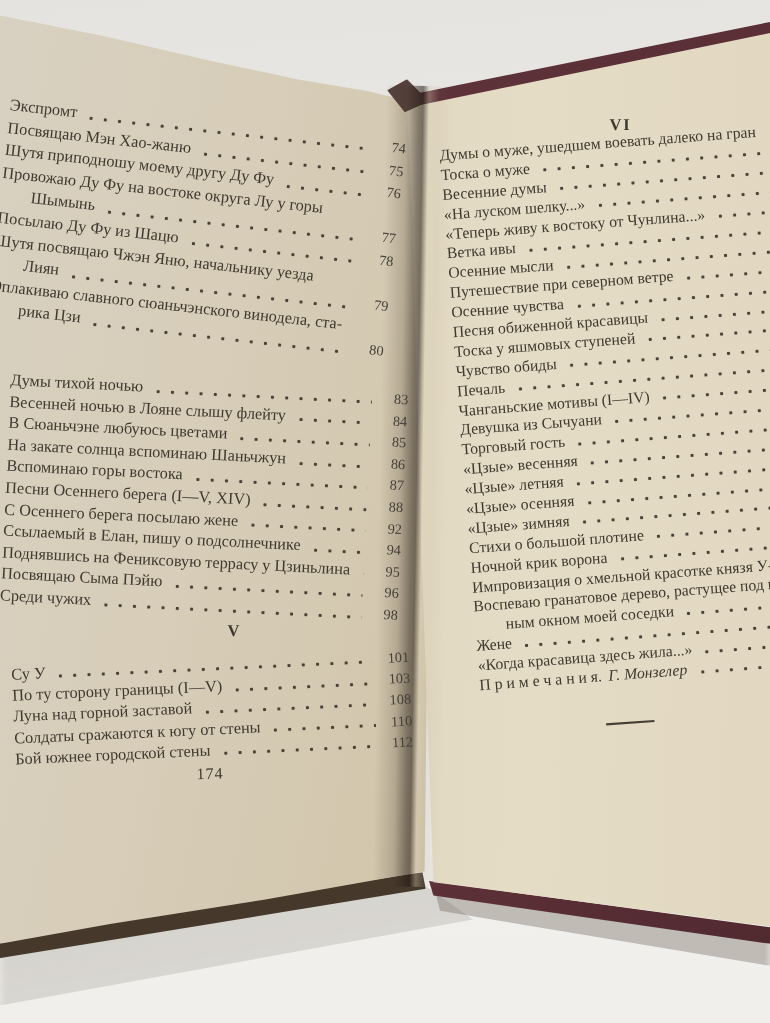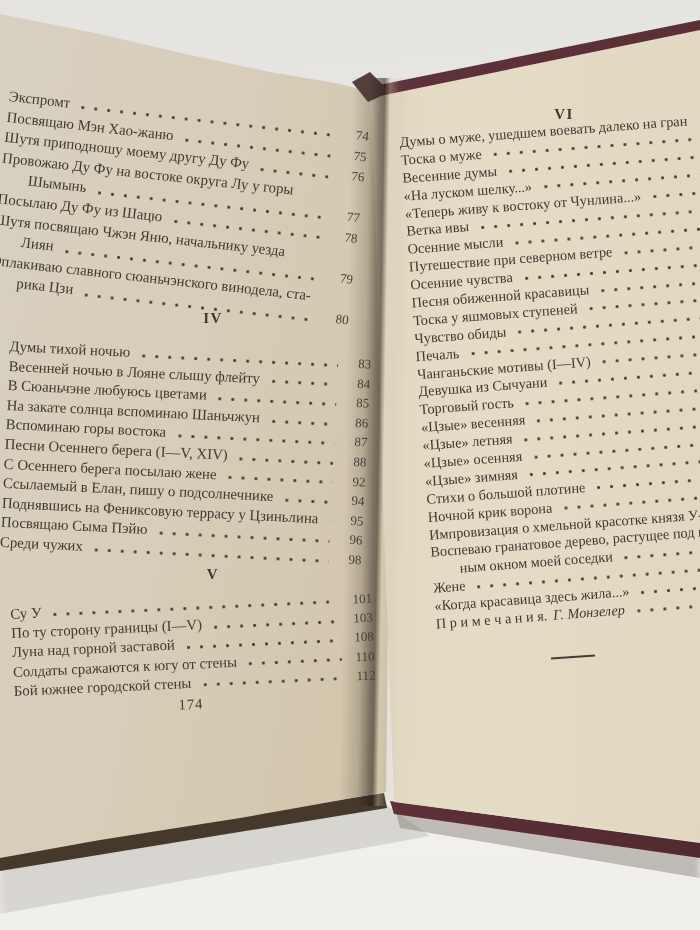--- a/index.html
+++ b/index.html
@@ -149,21 +149,20 @@
 
         </div>
 
         <div class="row cont">
           <span class="t">рика Цзи</span>
           <span class="dots"></span>
           <span class="num">80</span>
         </div>
       </div>
 
-    <div class="h h4">IV</div>
     <div class="sec s2">
 
         <div class="row">
           <span class="t">Думы тихой ночью</span>
           <span class="dots"></span>
           <span class="num">83</span>
         </div>
 
         <div class="row">
           <span class="t">Весенней ночью в Лояне слышу флейту</span>

